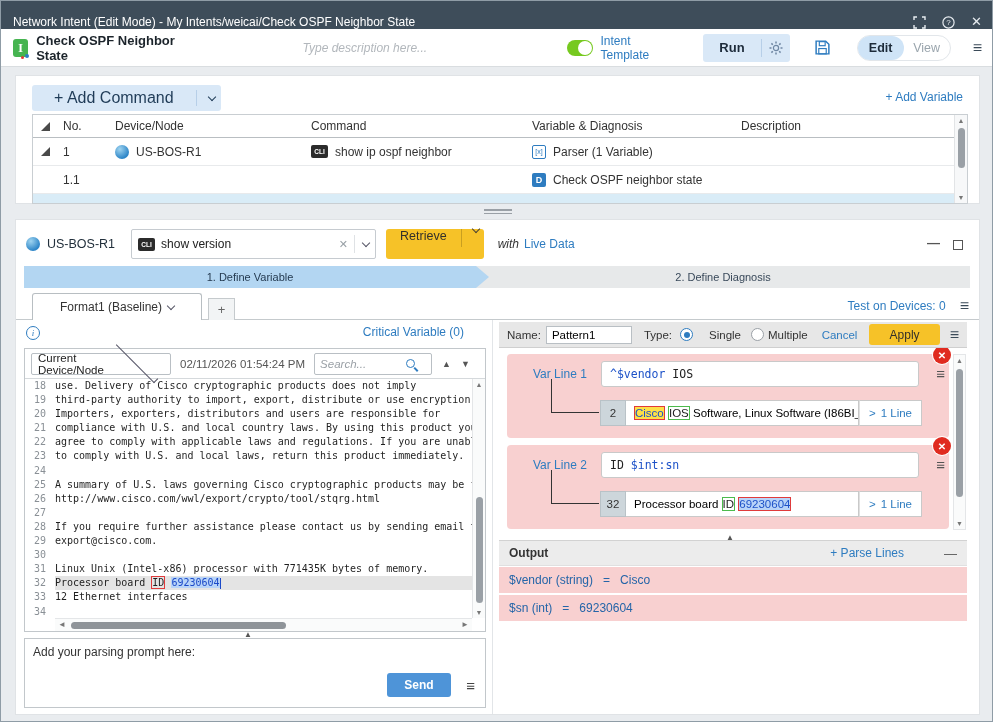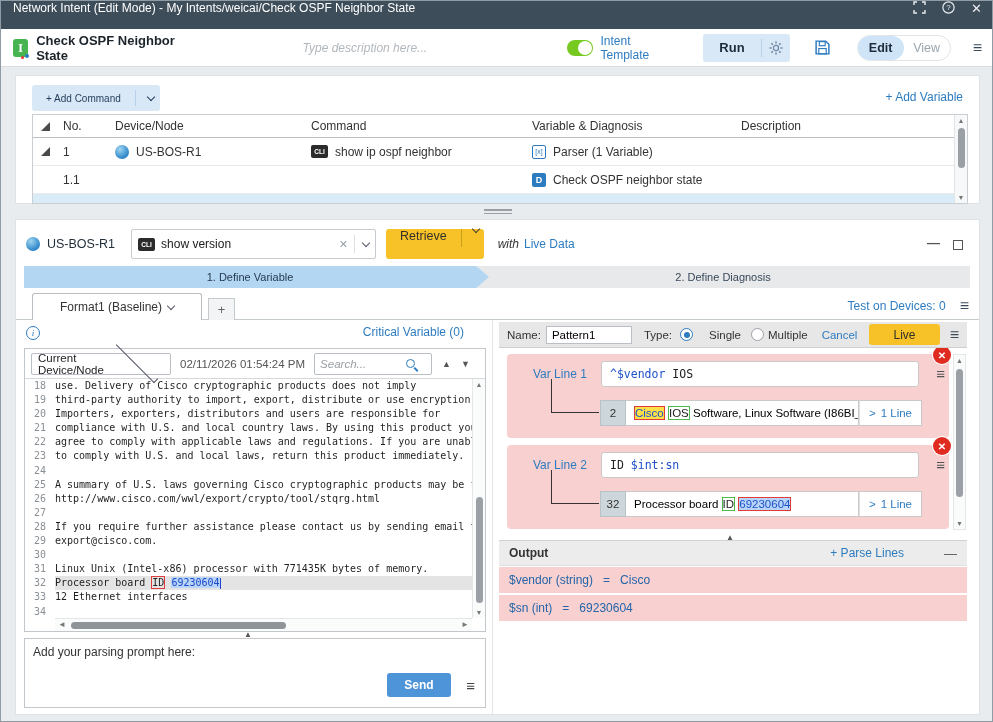--- a/index.html
+++ b/index.html
@@ -1,21 +1,21 @@
 <!DOCTYPE html>
 <html><head>
 <meta charset="utf-8">
 <style>
   * { box-sizing: border-box; margin:0; padding:0; }
   body { font-family:"Liberation Sans",sans-serif; background:#cfd4d8; }
   .win { position:relative; width:993px; height:722px; background:#e9ecef; overflow:hidden; border:1px solid #8f9ca6; }
 
   
   .titlebar { position:absolute; left:0; top:0; width:993px; height:28px; background:#3e4d5a; color:#fff;
-              display:flex; align-items:flex-start; padding:0 12px; font-size:12px; }
+              display:flex; align-items:flex-end; padding:0 12px; font-size:12px; }
   .titlebar .t-title { flex:1; }
   .titlebar .t-ic { margin-left:16px; display:flex; align-items:center; color:#e8edf1; cursor:pointer; }
   .close-x { font-size:13px; }
 
   
   .toolbar { position:absolute; left:0; top:28px; width:993px; height:38px; background:#fff; border-bottom:1px solid #d9dde0;
              display:flex; align-items:center; padding:0 12px; }
   .logo { width:18px; height:18px; background:#46b450; border-radius:3px; position:relative; color:#fff;
           font-weight:bold; font-size:12px; text-align:center; line-height:18px; font-family:"Liberation Serif",serif;}
   .logo i { position:absolute; width:4px; height:4px; border-radius:50%; }
@@ -39,21 +39,21 @@
   .ham { font-size:16px; color:#3a4a58; margin-left:22px; cursor:pointer; line-height:1;}
 
   
   .blue { color:#2e7cc0; }
   .chev { display:inline-block; width:6px; height:6px; border-right:1.5px solid #556; border-bottom:1.5px solid #556; transform:rotate(45deg); margin-left:6px; margin-top:-3px;}
   .panel { position:absolute; background:#fff; border:1px solid #e0e3e6; }
 
   
   #top-panel { left:14px; top:74px; width:965px; height:129px; }
   .add-cmd { position:absolute; left:16px; top:9px; height:26px; background:#d9e8f7; border-radius:3px; display:flex; align-items:center; cursor:pointer;}
-  .add-cmd .lbl { padding:0 14px; font-size:10px; color:#1f3b57; }
+  .add-cmd .lbl { padding:0 22px; font-size:16px; color:#1f3b57; }
   .add-cmd .dv { width:1px; height:16px; background:#b7cfe8; }
   .add-cmd .cv { width:24px; display:flex; justify-content:center; }
   .add-var { position:absolute; right:16px; top:14px; font-size:12px; cursor:pointer;}
   .cmd-table { position:absolute; left:16px; top:38px; width:936px; height:90px; border:1px solid #c9ced2; overflow:hidden; background:#fff;}
   .trow { position:relative; width:100%; border-bottom:1px solid #e8eaec; background:#fff;}
   .thead { height:23px; border-bottom:1px solid #b9bec2; }
   .trow .cell { position:absolute; top:0; height:100%; display:flex; align-items:center; font-size:12px; color:#333; white-space:nowrap;}
   .c-exp { left:8px; width:16px; }
   .c-no  { left:30px; }
   .c-dev { left:82px; }
@@ -430,21 +430,21 @@
 
     <div class="pat-header">
       <span>Name:</span>
       <input class="nm-in" value="Pattern1" style="">
       <span style="margin-left:12px;">Type:</span>
       <span class="radio sel" style="margin-left:8px;"></span>
       <span style="margin-left:16px;">Single</span>
       <span class="radio" style="margin-left:10px;"></span>
       <span style="margin-left:4px;">Multiple</span>
       <span class="blue" style="margin-left:14px;">Cancel</span>
-      <span class="apply-btn" style="margin-left:12px;">Live</span>
+      <span class="apply-btn" style="margin-left:12px;">Apply</span>
       <span class="ham" style="margin-left:10px;">≡</span>
     </div>
 
     <div class="cards">
 
       <div class="vcard" id="vcard1">
         <span class="vc-x">✕</span>
         <span class="vc-label">Var Line 1</span>
         <span class="vc-conn"></span>
         <span class="vc-input">

